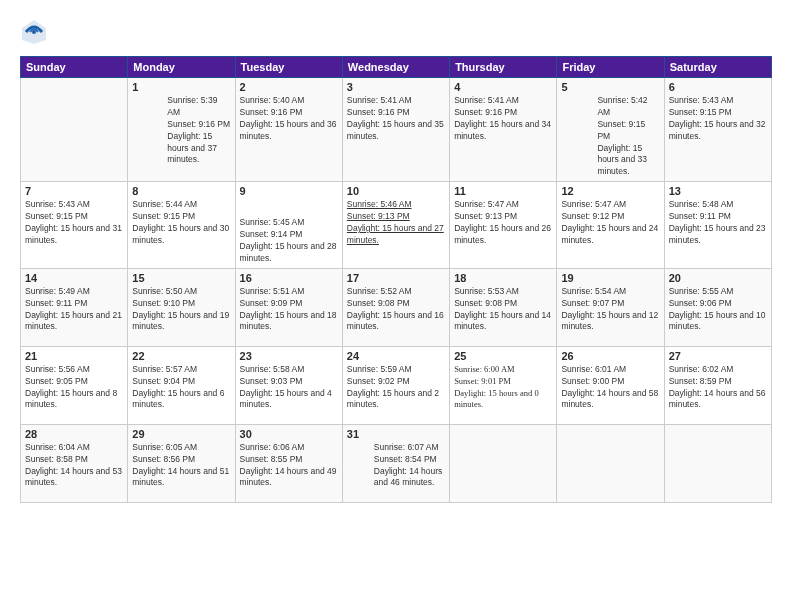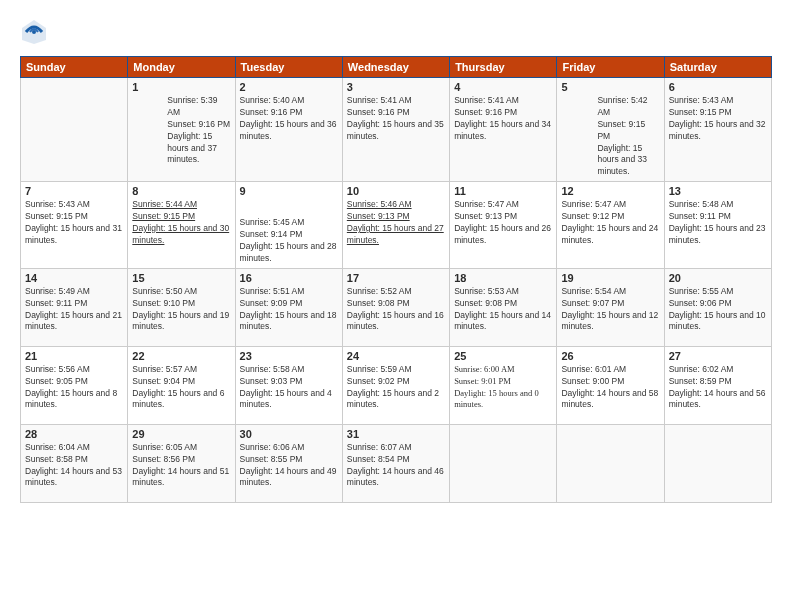--- a/index.html
+++ b/index.html
@@ -57,21 +57,21 @@
     .location {
       font-size: 14px;
       color: #555;
     }
     table {
       width: 100%;
       border-collapse: collapse;
       table-layout: fixed;
     }
     thead tr th {
-      background-color: #c2410c;
+      background-color: #4c1d95;
       color: #fff;
       font-size: 11px;
       font-weight: bold;
       padding: 4px 5px;
       text-align: left;
       border: 1px solid #1e5090;
     }
     tbody tr td {
       border: 1px solid #ccc;
       vertical-align: top;
@@ -174,21 +174,21 @@
         </tr>
         <tr>
           <td>
             <span class="day-number">7</span>
             <div class="day-info" style="white-space: pre-line;">Sunrise: 5:43 AM
 Sunset: 9:15 PM
 Daylight: 15 hours and 31 minutes.</div>
           </td>
           <td>
             <span class="day-number">8</span>
-            <div class="day-info" style="white-space: pre-line; text-decoration: underline;">Sunrise: 5:44 AM
+            <div class="day-info" style="white-space: pre-line;">Sunrise: 5:44 AM
 Sunset: 9:15 PM
 Daylight: 15 hours and 30 minutes.</div>
           </td>
           <td>
             <span class="day-number">9</span>
             <div class="day-info" style="white-space: pre-line; margin-top: 20px;">Sunrise: 5:45 AM
 Sunset: 9:14 PM
 Daylight: 15 hours and 28 minutes.</div>
           </td>
           <td>
@@ -318,21 +318,21 @@
 Daylight: 14 hours and 51 minutes.</div>
           </td>
           <td>
             <span class="day-number">30</span>
             <div class="day-info" style="white-space: pre-line;">Sunrise: 6:06 AM
 Sunset: 8:55 PM
 Daylight: 14 hours and 49 minutes.</div>
           </td>
           <td>
             <span class="day-number">31</span>
-            <div class="day-info" style="white-space: pre-line;">Sunrise: 6:07 AM
+            <div class="day-info" style="white-space: pre-line; margin-left: 27px;">Sunrise: 6:07 AM
 Sunset: 8:54 PM
 Daylight: 14 hours and 46 minutes.</div>
           </td>
           <td></td>
           <td></td>
           <td></td>
         </tr>
       </tbody>
   </table>
 </div>

